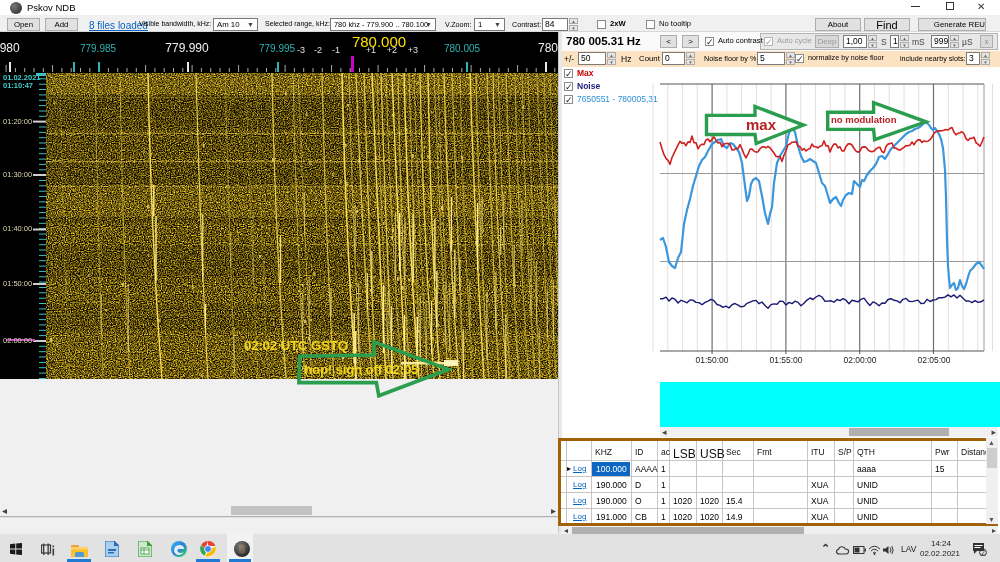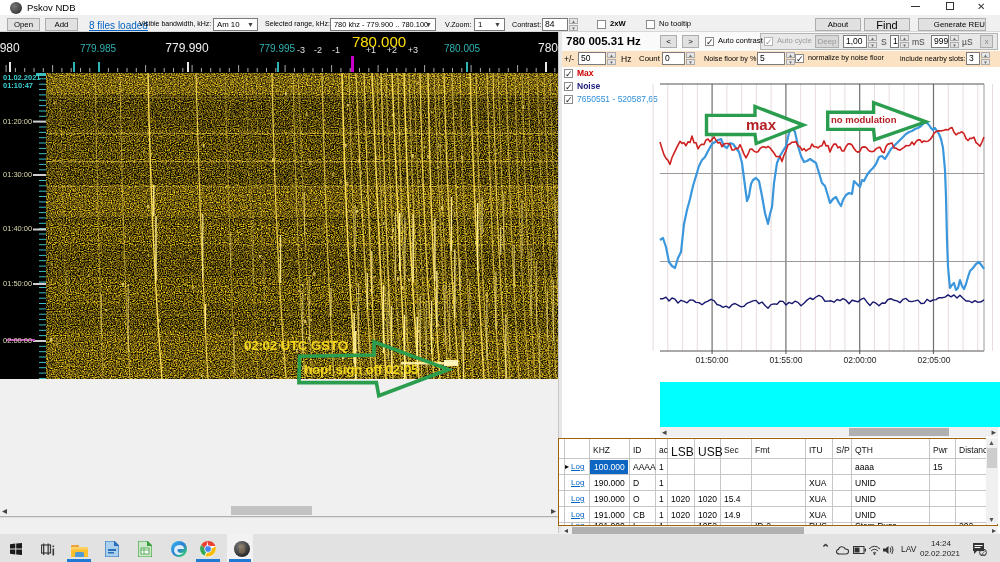--- a/index.html
+++ b/index.html
@@ -505,21 +505,21 @@
 <div style="position:absolute;left:966px;top:52px;width:14px;height:13px;background:#fff;border:1px solid #7a7a7a;font-size:8.5px;line-height:11px;padding-left:2px">3</div>
 <div style="position:absolute;left:981px;top:52px;width:9px;height:13px">
     <div style="position:absolute;top:0;width:9px;height:6px;background:#e5e5e5;border:1px solid #acacac;font-size:4.5px;text-align:center;line-height:5px;color:#666">▲</div>
     <div style="position:absolute;bottom:0;width:9px;height:6px;background:#e5e5e5;border:1px solid #acacac;font-size:4.5px;text-align:center;line-height:5px;color:#666">▼</div>
   </div>
 <div style="position:absolute;left:564px;top:69px;width:9px;height:9px;background:#fff;border:1px solid #8a8a8a;font-size:9px;line-height:9px;text-align:center;color:#222">✓</div>
 <div style="position:absolute;left:577px;top:68px;font-size:8.5px;font-weight:bold;color:#cc0000;white-space:nowrap">Max</div>
 <div style="position:absolute;left:564px;top:82px;width:9px;height:9px;background:#fff;border:1px solid #8a8a8a;font-size:9px;line-height:9px;text-align:center;color:#222">✓</div>
 <div style="position:absolute;left:577px;top:81px;font-size:8.5px;font-weight:bold;color:#202080;white-space:nowrap">Noise</div>
 <div style="position:absolute;left:564px;top:95px;width:9px;height:9px;background:#fff;border:1px solid #8a8a8a;font-size:9px;line-height:9px;text-align:center;color:#222">✓</div>
-<div style="position:absolute;left:577px;top:94px;font-size:8.5px;font-weight:normal;color:#2e8fd8;white-space:nowrap">7650551 - 520587,65</div>
+<div style="position:absolute;left:577px;top:94px;font-size:8.5px;font-weight:normal;color:#2e8fd8;white-space:nowrap">7650551 - 780005,31</div>
 <svg width="440" height="290" style="position:absolute;left:560px;top:80px">
 <line x1="137.3" y1="4" x2="137.3" y2="271" stroke="#e9dcdc" stroke-width="1"></line>
 <line x1="122.6" y1="4" x2="122.6" y2="271" stroke="#e9dcdc" stroke-width="1"></line>
 <line x1="107.8" y1="4" x2="107.8" y2="271" stroke="#e9dcdc" stroke-width="1"></line>
 <line x1="93.1" y1="4" x2="93.1" y2="271" stroke="#e9dcdc" stroke-width="1"></line>
 <line x1="166.9" y1="4" x2="166.9" y2="271" stroke="#e9dcdc" stroke-width="1"></line>
 <line x1="181.6" y1="4" x2="181.6" y2="271" stroke="#e9dcdc" stroke-width="1"></line>
 <line x1="196.4" y1="4" x2="196.4" y2="271" stroke="#e9dcdc" stroke-width="1"></line>
 <line x1="211.1" y1="4" x2="211.1" y2="271" stroke="#e9dcdc" stroke-width="1"></line>
 <line x1="240.7" y1="4" x2="240.7" y2="271" stroke="#e9dcdc" stroke-width="1"></line>
@@ -550,21 +550,21 @@
 <div style="position:absolute;left:682px;top:355px;width:60px;text-align:center;font-size:8.5px;color:#222">01:50:00</div>
 <div style="position:absolute;left:756px;top:355px;width:60px;text-align:center;font-size:8.5px;color:#222">01:55:00</div>
 <div style="position:absolute;left:830px;top:355px;width:60px;text-align:center;font-size:8.5px;color:#222">02:00:00</div>
 <div style="position:absolute;left:904px;top:355px;width:60px;text-align:center;font-size:8.5px;color:#222">02:05:00</div>
 <div style="position:absolute;left:660px;top:382px;width:340px;height:45px;background:#00ffff"></div>
 <div style="position:absolute;left:660px;top:427px;width:338px;height:10px;background:#f0f0f0">
     <div style="position:absolute;left:2px;top:0;font-size:9px;line-height:10px;color:#444">◂</div>
     <div style="position:absolute;right:2px;top:0;font-size:9px;line-height:10px;color:#444">▸</div>
     <div style="position:absolute;left:189px;top:1px;width:100px;height:8px;background:#b0b0b0"></div>
   </div>
-<div style="position:absolute;left:558px;top:438px;width:440px;height:88px;background:#fff;border:1px solid #a16207;overflow:hidden">
+<div style="position:absolute;left:558px;top:438px;width:440px;height:88px;background:#fff;border:3px solid #a16207;overflow:hidden">
 <div style="position:absolute;left:5px;top:0;width:1px;height:88px;background:#c6c6c6"></div>
 <div style="position:absolute;left:30px;top:0;width:1px;height:88px;background:#c6c6c6"></div>
 <div style="position:absolute;left:70px;top:0;width:1px;height:88px;background:#c6c6c6"></div>
 <div style="position:absolute;left:96px;top:0;width:1px;height:88px;background:#c6c6c6"></div>
 <div style="position:absolute;left:108px;top:0;width:1px;height:88px;background:#c6c6c6"></div>
 <div style="position:absolute;left:135px;top:0;width:1px;height:88px;background:#c6c6c6"></div>
 <div style="position:absolute;left:161px;top:0;width:1px;height:88px;background:#c6c6c6"></div>
 <div style="position:absolute;left:192px;top:0;width:1px;height:88px;background:#c6c6c6"></div>
 <div style="position:absolute;left:246px;top:0;width:1px;height:88px;background:#c6c6c6"></div>
 <div style="position:absolute;left:273px;top:0;width:1px;height:88px;background:#c6c6c6"></div>

